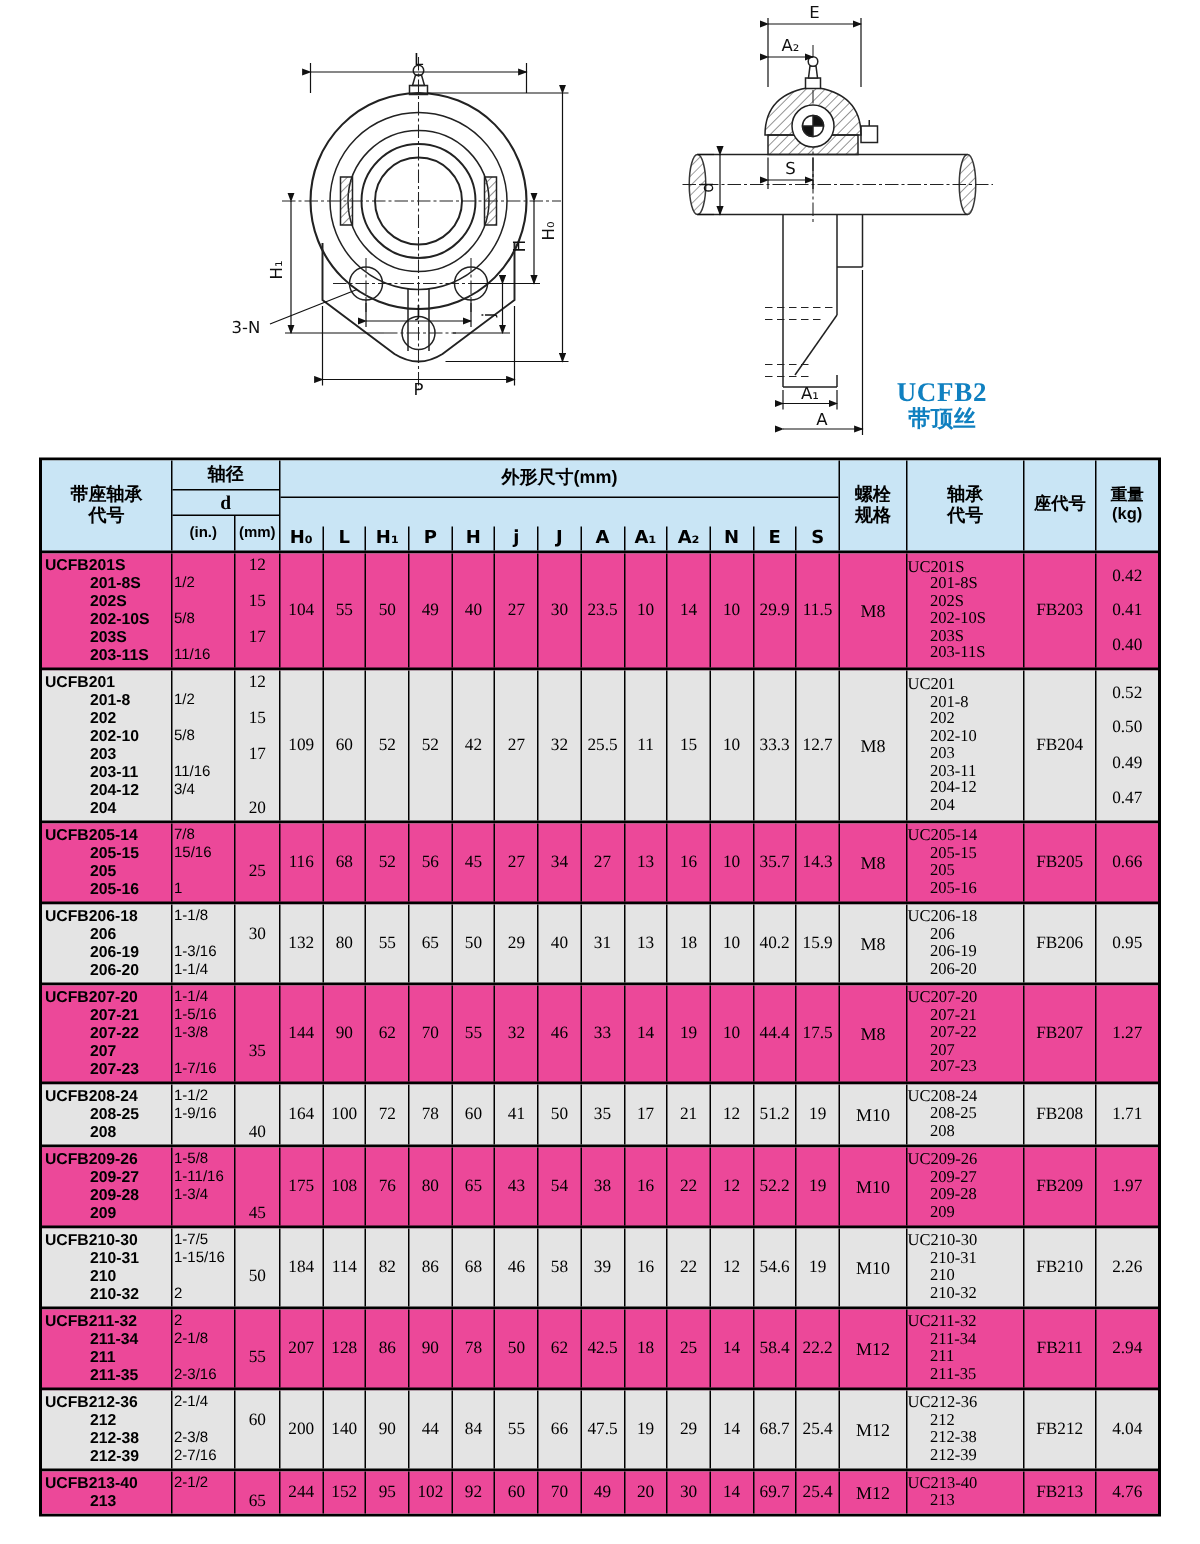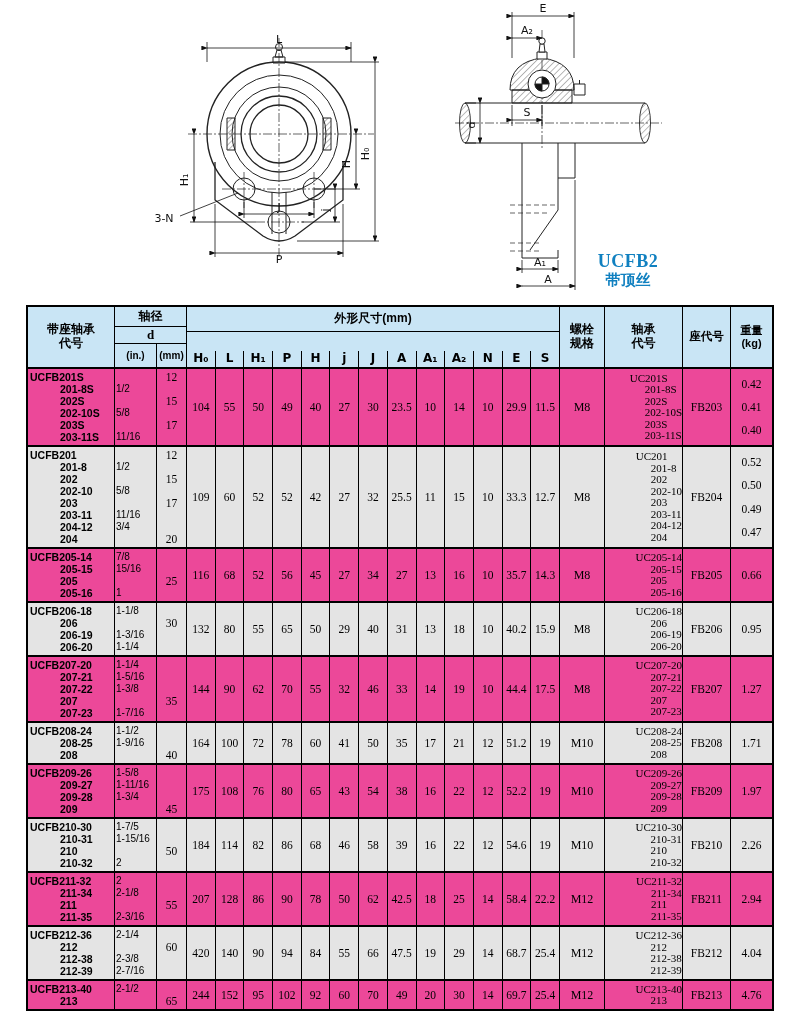--- a/index.html
+++ b/index.html
@@ -50,21 +50,21 @@
   .c-in{width:42px;padding:2px 1px;}
   .c-in .ln{font-size:10px;line-height:12px;white-space:nowrap;}
   .c-mm{width:30px;padding:2px 0;text-align:center;}
   .c-mm .ln{font-family:"Liberation Serif",serif;font-size:11.5px;line-height:12px;}
   .dimwrap{width:373px;display:flex;border-right:1px solid #000;}
   .c-dim{flex:1;border-right:1px solid #000;display:flex;align-items:center;justify-content:center;
     font-family:"Liberation Serif",serif;font-size:11.5px;}
   .c-dim:last-child{border-right:none;}
   .c-bolt{width:45px;display:flex;align-items:center;justify-content:center;
     font-family:"Liberation Serif",serif;font-size:12px;}
-  .c-bearing{width:78px;display:flex;align-items:center;justify-content:flex-end;padding:2px 0;}
+  .c-bearing{width:78px;display:flex;align-items:center;justify-content:flex-start;padding:2px 0;}
   .c-bearing .blk{text-align:left;}
   .c-bearing .ln{font-family:"Liberation Serif",serif;font-size:11px;line-height:11.5px;white-space:nowrap;}
   .c-bearing .ln.ind{padding-left:15px;}
   .c-housing{width:48px;display:flex;align-items:center;justify-content:center;
     font-family:"Liberation Serif",serif;font-size:11.5px;}
   .c-weight{width:41px;border-right:none;display:flex;flex-direction:column;justify-content:space-around;
     align-items:center;font-family:"Liberation Serif",serif;font-size:11.5px;padding:3px 0;}
 
   
   .sv line,.sv path,.sv circle,.sv rect,.sv ellipse{vector-effect:non-scaling-stroke;}
@@ -763,24 +763,24 @@
             <div class="ln">2-3/8</div>
             <div class="ln">2-7/16</div>
           </div>
           <div class="cell c-mm">
             <div class="ln">&nbsp;</div>
             <div class="ln">60</div>
             <div class="ln">&nbsp;</div>
             <div class="ln">&nbsp;</div>
           </div>
           <div class="dimwrap">
-            <div class="c-dim">420</div>
+            <div class="c-dim">200</div>
             <div class="c-dim">140</div>
             <div class="c-dim">90</div>
-            <div class="c-dim">94</div>
+            <div class="c-dim">44</div>
             <div class="c-dim">84</div>
             <div class="c-dim">55</div>
             <div class="c-dim">66</div>
             <div class="c-dim">47.5</div>
             <div class="c-dim">19</div>
             <div class="c-dim">29</div>
             <div class="c-dim">14</div>
             <div class="c-dim">68.7</div>
             <div class="c-dim">25.4</div>
           </div>

